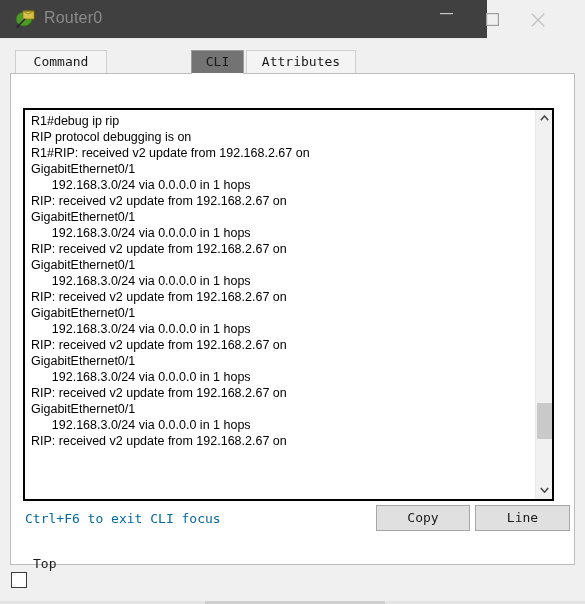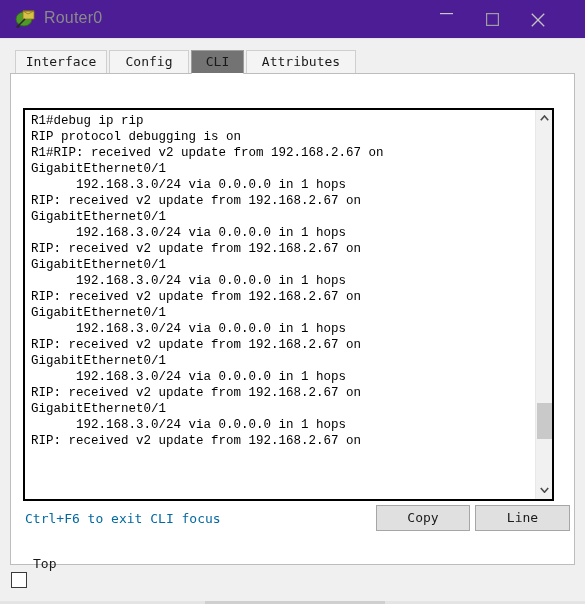--- a/index.html
+++ b/index.html
@@ -18,23 +18,23 @@
     left: 0; top: 0;
     width: 585px;
     height: 604px;
     background: #f0f0f0;
     box-sizing: border-box;
   }
   
   .titlebar {
     position: absolute;
     left: 0; top: 0;
-    width: 585px;
+    width: 487px;
     height: 39px;
-    background: #4c1d95;
+    background: #404040;
     border-bottom: 1px solid #e6e6e6;
     box-sizing: border-box;
   }
   .title-icon {
     position: absolute;
     left: 15px; top: 8px;
     width: 22px; height: 22px;
   }
   .title-text {
     position: absolute;
@@ -124,21 +124,21 @@
     box-sizing: border-box;
     overflow: hidden;
   }
   .terminal {
     position: absolute;
     left: 0; top: 0;
     width: 510px;
     height: 100%;
     padding: 3px 0 0 6px;
     box-sizing: border-box;
-    font-family: Liberation Mono, monospace;
+    font-family: Liberation Sans, sans-serif;
     font-size: 12.5px;
     line-height: 16px;
     color: #000000;
     white-space: pre;
     overflow: hidden;
   }
   
   .scrollbar {
     position: absolute;
     right: 0; top: 0;
@@ -259,22 +259,21 @@
     </span>
     <span class="wc wc-close">
       <svg width="14" height="14" viewBox="0 0 14 14">
         <line x1="0.8" y1="0.8" x2="13.2" y2="13.2" stroke="#c2c2c2" stroke-width="1.3"></line>
         <line x1="13.2" y1="0.8" x2="0.8" y2="13.2" stroke="#c2c2c2" stroke-width="1.3"></line>
       </svg>
     </span>
   </div>
 
   <div class="tabstrip">
-    <div class="tab tab-physical">Interface</div>
-    <div class="tab tab-config">Config</div>
+    <div class="tab tab-physical">Command</div>
     <div class="tab tab-cli active">CLI</div>
     <div class="tab tab-attrs">Attributes</div>
   </div>
 
   <div class="panel">
 
 
     <div class="terminal-wrap">
       <div class="terminal">R1#debug ip rip
 RIP protocol debugging is on

